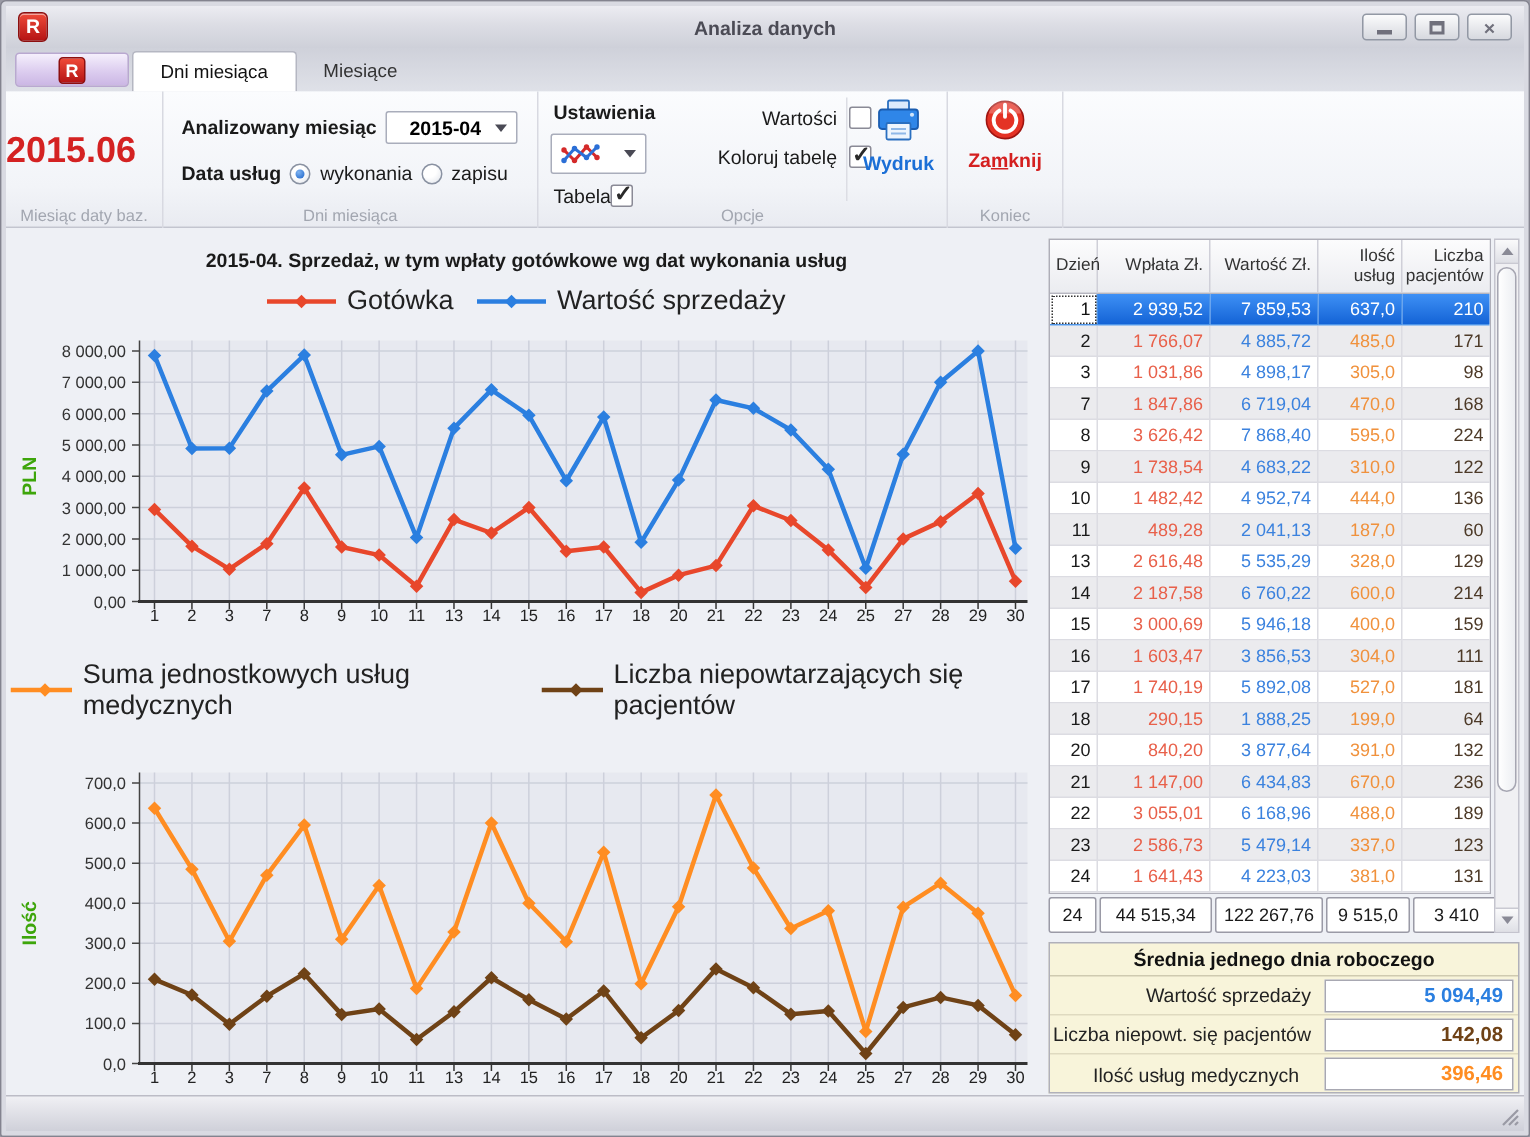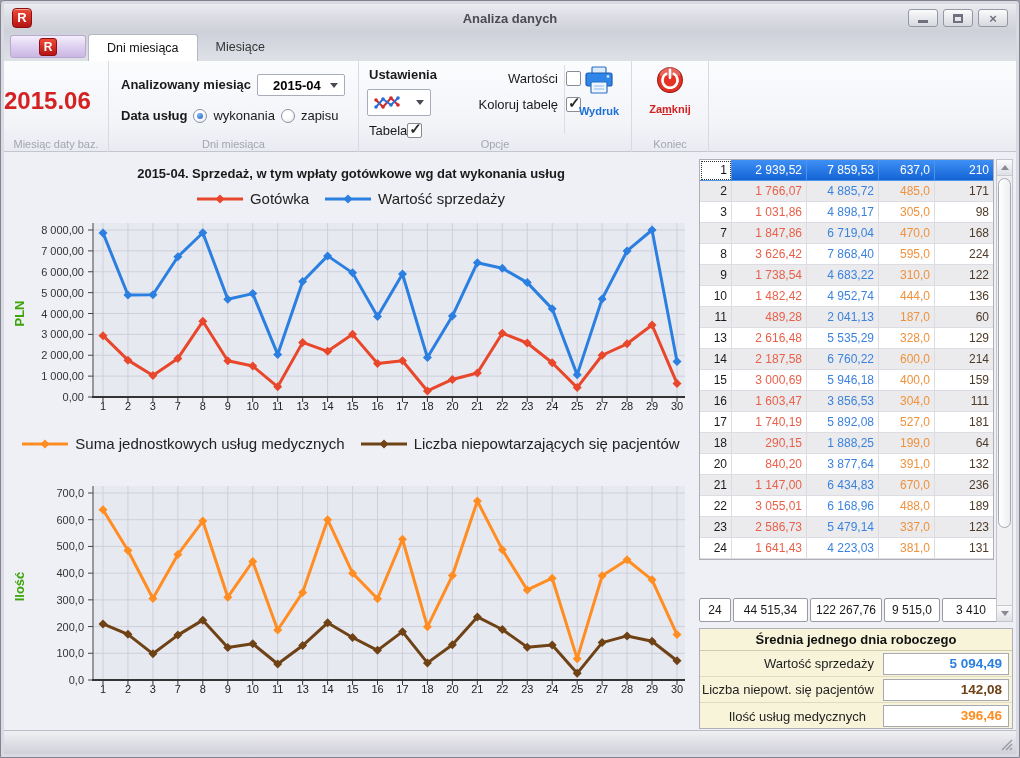--- a/index.html
+++ b/index.html
@@ -65,30 +65,30 @@
   .cb.on::after { content:"\2713"; position:absolute; left:1px; top:-4px; font-size:15px;
     font-weight:bold; color:#2a2a2a; }
   .opt-left { position:absolute; left:10px; top:6px; }
   .settings-combo { position:absolute; left:8px; top:28px; width:64px; height:27px; }
   .tabela-row { position:absolute; left:10px; top:62px; display:flex; align-items:center; }
   .opt-col { position:absolute; left:92px; top:4px; width:130px; }
   .opt-row { display:flex; align-items:center; justify-content:flex-end; gap:8px; height:26px; }
   .opt-row .radio-label { font-size:13px; }
   .inner-sep { position:absolute; left:205px; top:4px; bottom:18px; width:1px; background:#dcdde4; }
   .big-btn { position:absolute; top:5px; width:62px; text-align:center; cursor:pointer; }
-  .big-btn .btn-label { display:block; margin-top:5px; font-size:11px; font-weight:bold; }
+  .big-btn .btn-label { display:block; font-size:13px; font-weight:bold; }
   .print-label { color:#1b6fd6; }
   .close-label { color:#d42020; }
   .close-label u { text-decoration:underline; }
 
   
   .charts { position:absolute; left:6px; top:152px; width:688px; height:576px; }
   .chart-title { text-align:center; font-size:13px; font-weight:bold; color:#1a1a1a; padding-top:13px; }
   .legend { display:flex; justify-content:center; align-items:center; gap:16px; margin-top:9px; }
-  .legend-item { display:flex; align-items:center; gap:7px; font-size:15px; color:#222; }
+  .legend-item { display:flex; align-items:center; gap:7px; font-size:18px; color:#222; }
   .legend2 { margin-top:20px; }
   svg.chart { display:block; }
 
   
   .dtable { position:absolute; left:698px; top:158px; width:295px; border:1px solid #aeaeb8; background:#fff; }
   .thead { display:grid; grid-template-columns:32px 75px 72px 56px 58px; height:36px;
     background:linear-gradient(180deg,#fcfcfd,#ebecf0); border-bottom:1px solid #b6b6c0; }
   .th { font-size:11.5px; color:#333; border-right:1px solid #cfcfd8; display:flex;
     align-items:center; justify-content:flex-end; text-align:right; padding:0 4px; line-height:1.1; }
   .th:first-child { justify-content:flex-start; text-align:left; }
@@ -585,20 +585,27 @@
         <path d="M545.2173913043478,188.50428571428571 L549.7173913043478,193.00428571428571 L545.2173913043478,197.50428571428571 L540.7173913043478,193.00428571428571 Z" fill="#6f4216"></path>
         <path d="M570.1739130434783,216.82142857142858 L574.6739130434783,221.32142857142858 L570.1739130434783,225.82142857142858 L565.6739130434783,221.32142857142858 Z" fill="#6f4216"></path>
         <path d="M595.1304347826087,186.1 L599.6304347826087,190.6 L595.1304347826087,195.1 L590.6304347826087,190.6 Z" fill="#6f4216"></path>
         <path d="M620.0869565217391,179.42142857142858 L624.5869565217391,183.92142857142858 L620.0869565217391,188.42142857142858 L615.5869565217391,183.92142857142858 Z" fill="#6f4216"></path>
         <path d="M645.0434782608696,184.7642857142857 L649.5434782608696,189.2642857142857 L645.0434782608696,193.7642857142857 L640.5434782608696,189.2642857142857 Z" fill="#6f4216"></path>
         <path d="M670,204.2657142857143 L674.5,208.7657142857143 L670,213.2657142857143 L665.5,208.7657142857143 Z" fill="#6f4216"></path>
       </svg>
   </div>
 
   <div class="dtable">
+    <div class="thead">
+      <div class="th">Dzień</div>
+      <div class="th">Wpłata Zł.</div>
+      <div class="th">Wartość Zł.</div>
+      <div class="th">Ilość usług</div>
+      <div class="th">Liczba pacjentów</div>
+    </div>
     <div>
         <div class="trow sel">
           <div class="cell c0">1</div>
           <div class="cell c1">2 939,52</div>
           <div class="cell c2">7 859,53</div>
           <div class="cell c3">637,0</div>
           <div class="cell c4">210</div>
         </div>
         <div class="trow alt">
           <div class="cell c0">2</div>

